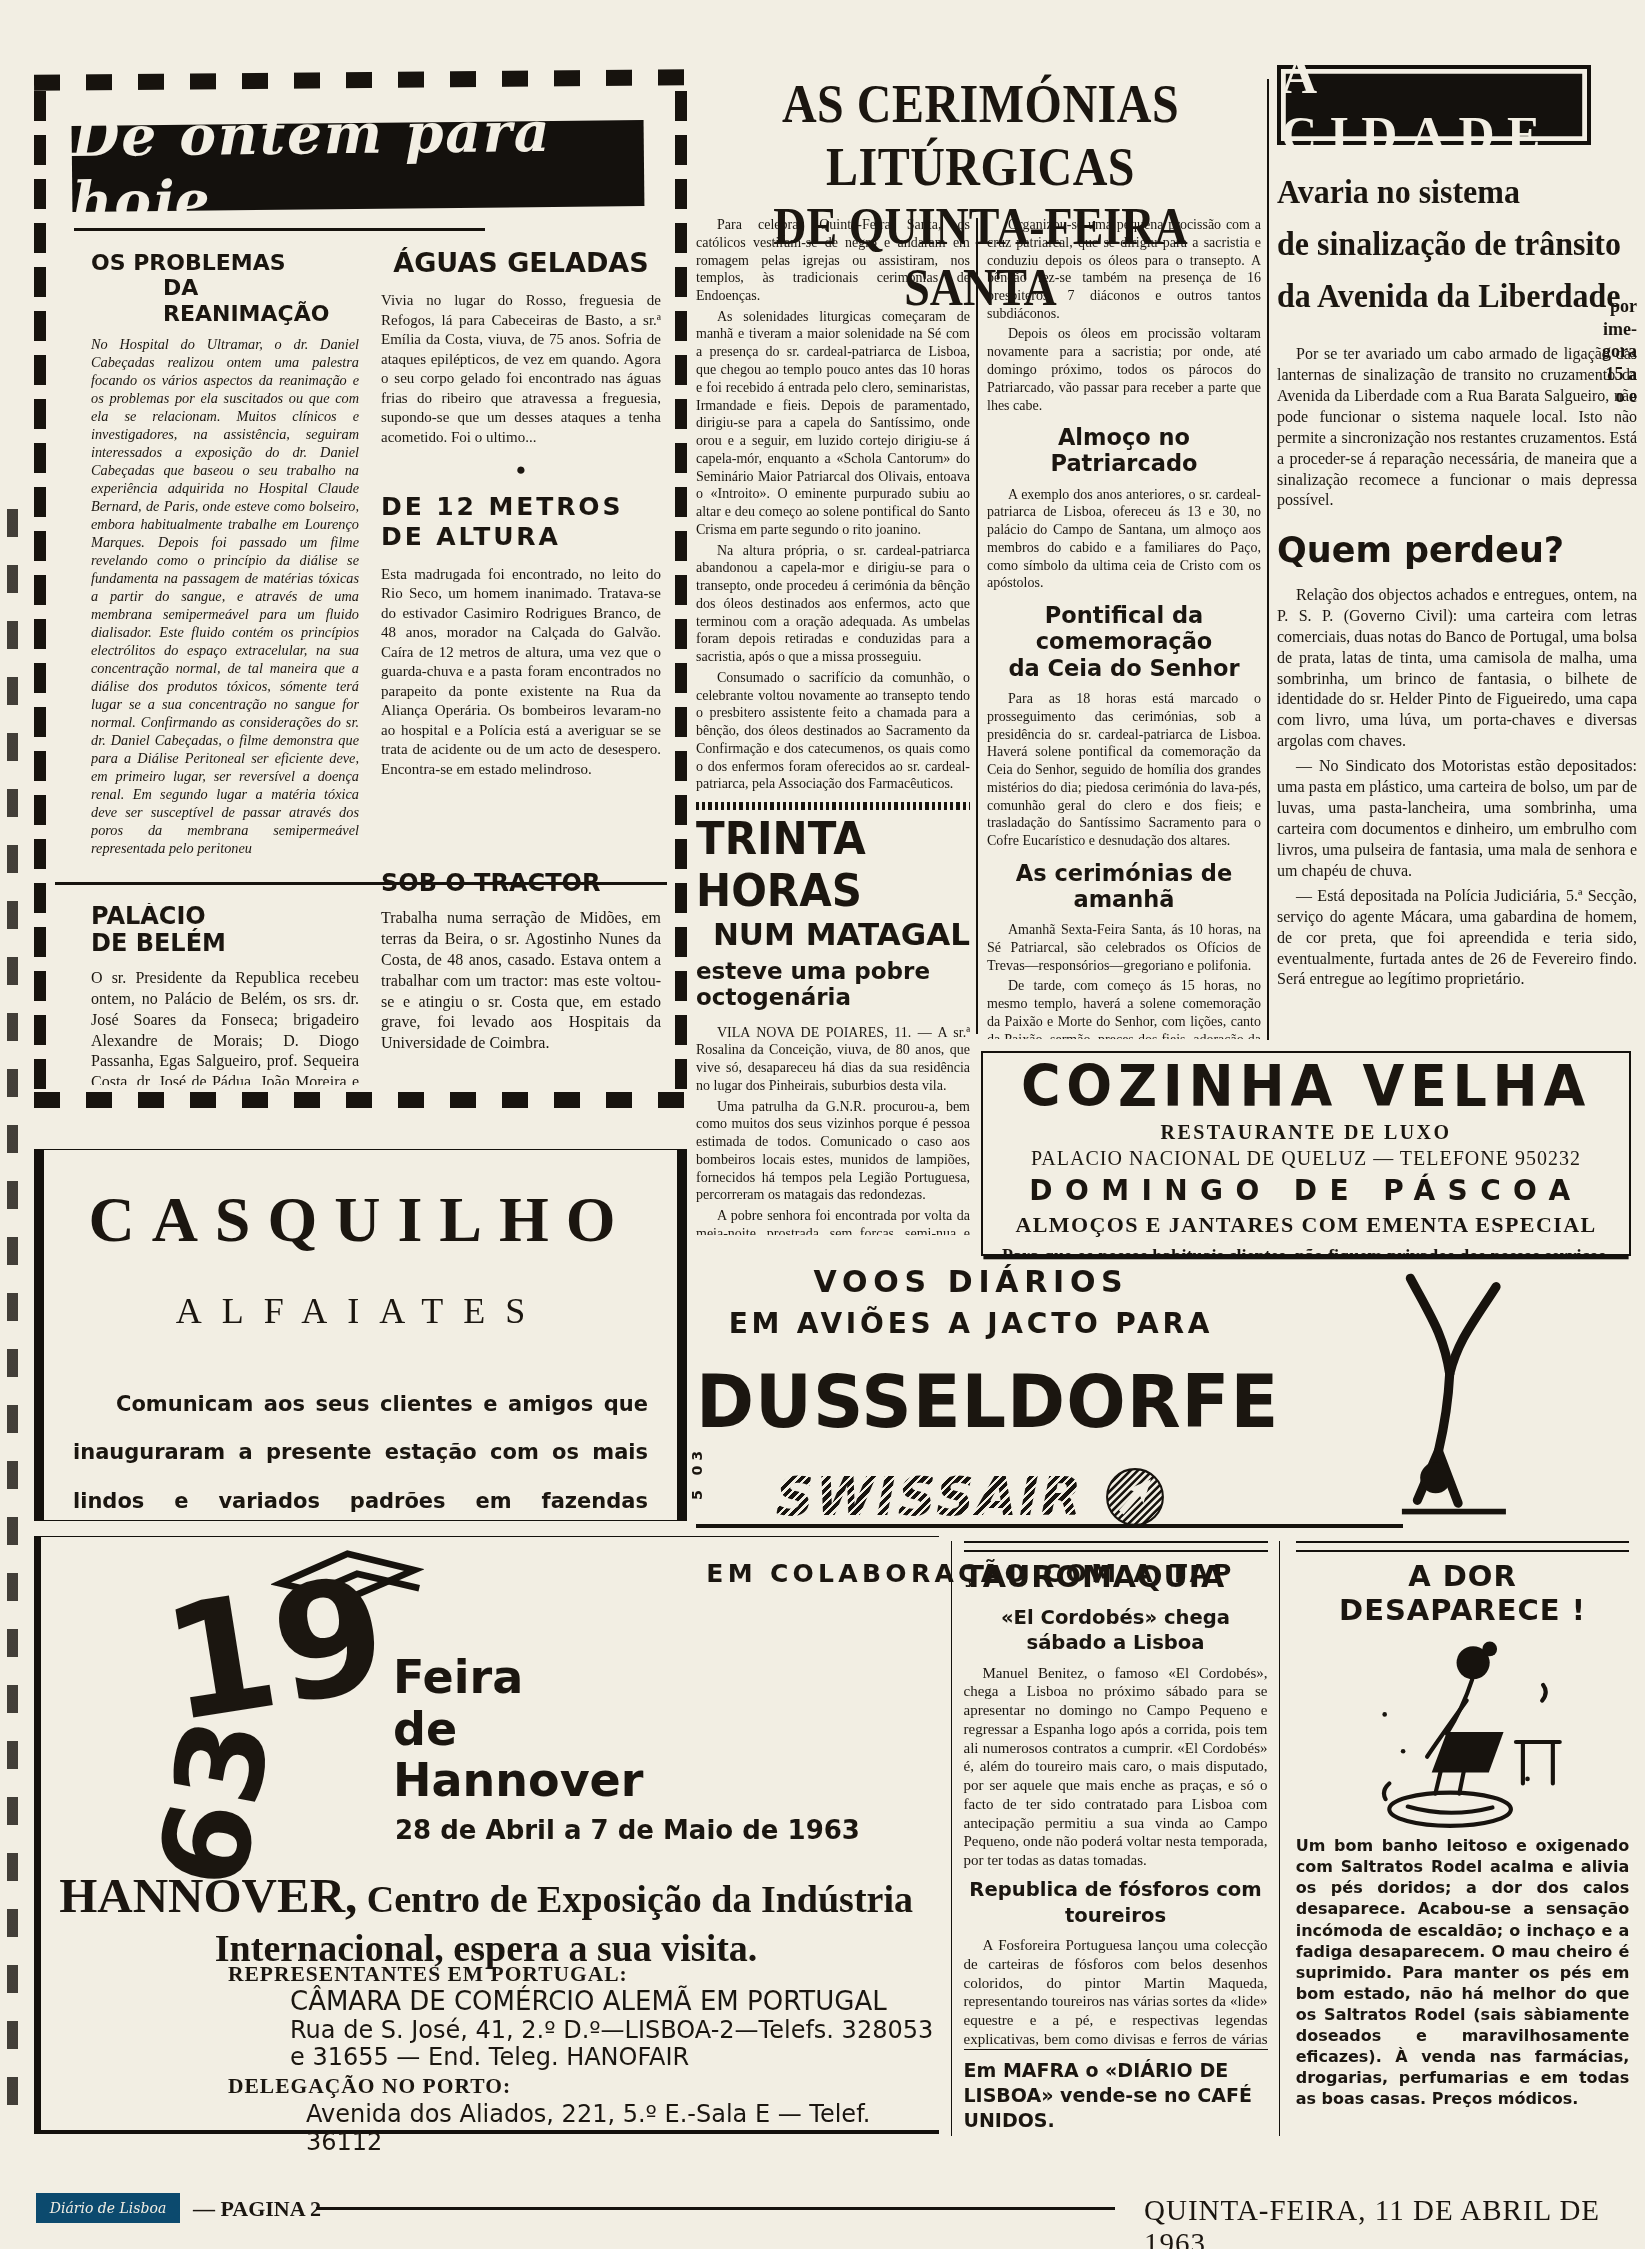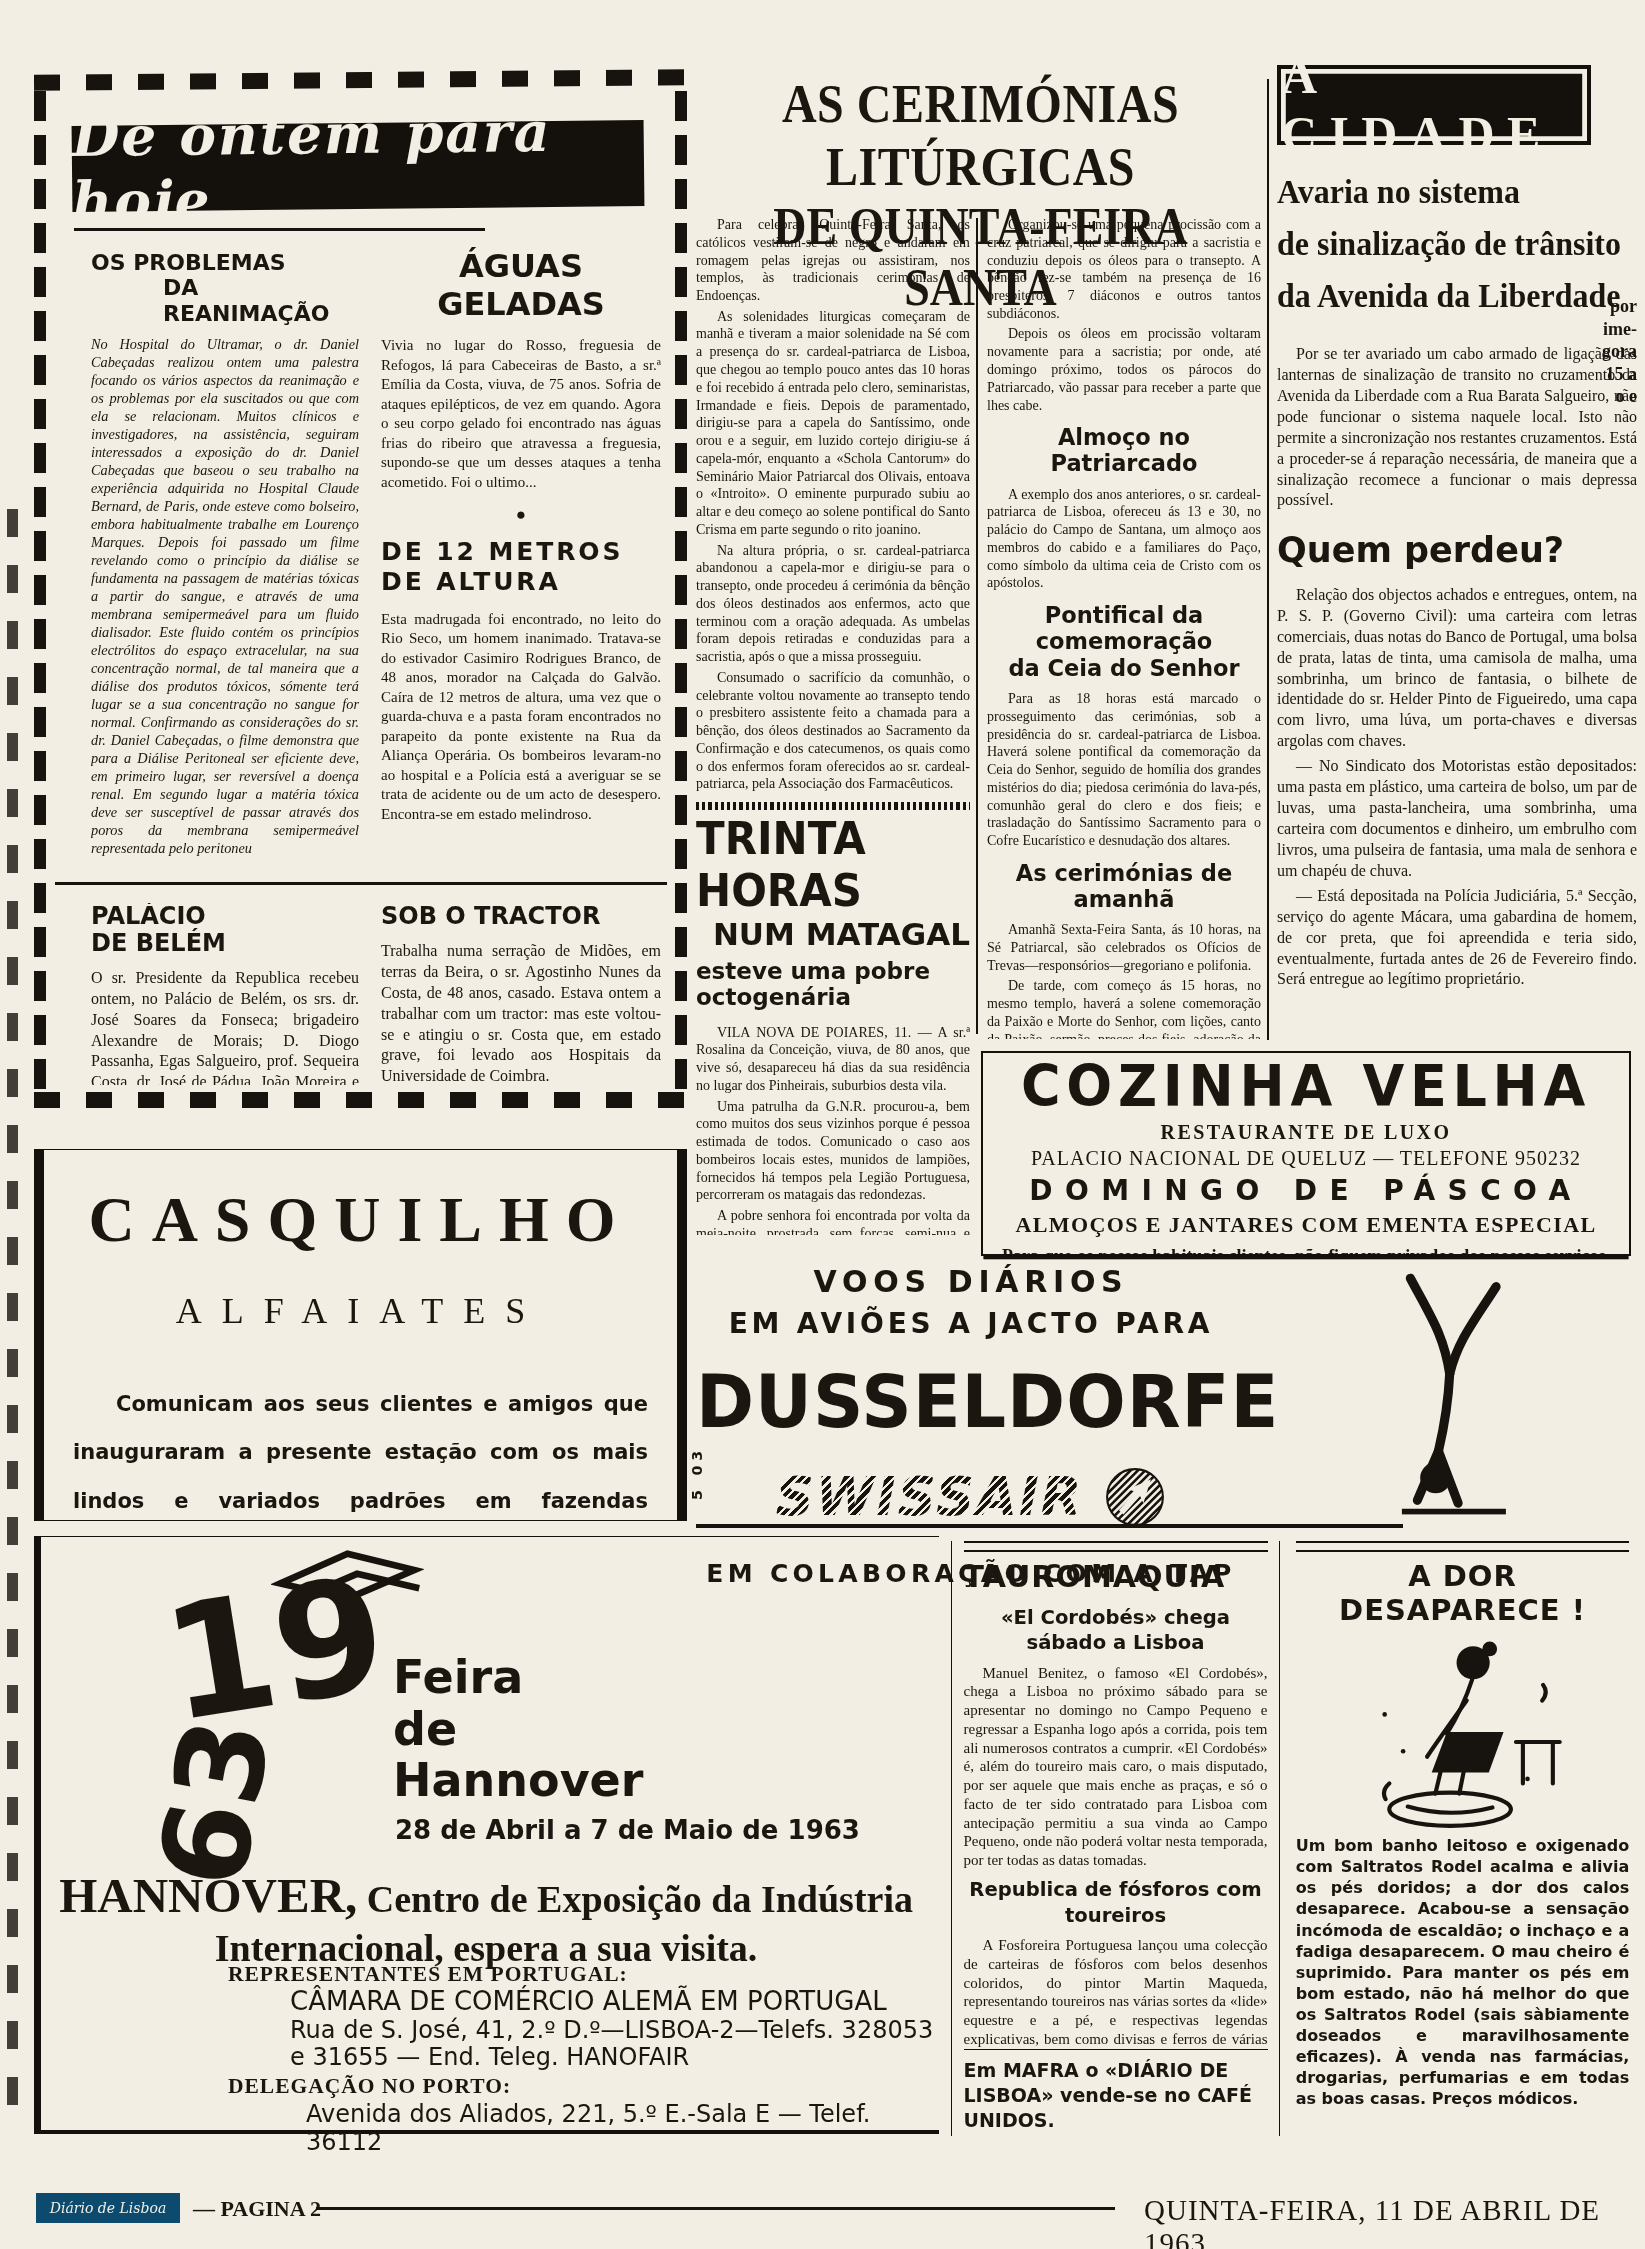--- a/index.html
+++ b/index.html
@@ -26,27 +26,27 @@
   #masthead{position:absolute;left:38px;top:51px;width:572px;height:86px;background:#14110d;
       color:#f2eee3;display:flex;align-items:center;justify-content:center;
       font-family:"DejaVu Serif",serif;font-style:italic;font-weight:bold;font-size:55px;
       transform:rotate(-.6deg);letter-spacing:1.9px;}
   #ontem-rule1{left:40px;top:156px;width:411px;height:3.3px;}
   #onc1{position:absolute;left:57px;top:178px;width:268px;height:622px;overflow:hidden;}
   .reani-t{font-size:22px;line-height:1.15;margin-bottom:9.6px;}
   .reani-t .l2{display:block;padding-left:72px;}
   .body-it{font-style:italic;font-size:14.3px;line-height:1.26;}
   #onc2{position:absolute;left:347px;top:175px;width:280px;height:627px;overflow:hidden;}
-  .aguas-t{text-align:center;font-size:32px;margin-bottom:13.4px;}
+  .aguas-t{text-align:center;font-size:27px;margin-bottom:13.4px;}
   #onc2 p{font-size:15px;line-height:1.3;}
   .bullet{text-align:center;font-size:17px;margin:12.4px 0;}
   .metros-t{font-size:25px;line-height:1.2;margin-bottom:12.4px;letter-spacing:2.9px;}
   #ontem-rule2{left:21px;top:810px;width:612px;height:2.9px;}
   #onc3{position:absolute;left:57px;top:831px;width:268px;height:182px;overflow:hidden;}
-  #onc4{position:absolute;left:347px;top:831px;width:280px;height:182px;overflow:hidden;}
+  #onc4{position:absolute;left:347px;top:798px;width:280px;height:182px;overflow:hidden;}
   .belem-t{font-size:24px;line-height:1.12;margin-bottom:11.5px;}
   #onc3 p,#onc4 p{font-size:16px;line-height:1.3;}
 
   
   #cerim-head{position:absolute;left:694px;top:80px;width:573px;text-align:center;font-weight:bold;}
   #cerim-head .h1{display:block;font-size:48px;transform:scaleY(1.14);letter-spacing:0.5px;}
   #cerim-head .h2{display:block;font-size:46px;transform:scaleY(1.14);margin-top:14.3px;}
   .news p{font-size:14px;line-height:1.27;margin-bottom:2.9px;text-indent:21px;}
   #cer1{position:absolute;left:696px;top:216px;width:274px;height:1019px;overflow:hidden;}
   .hatch{height:8.6px;margin:8.6px 0 5.7px;

